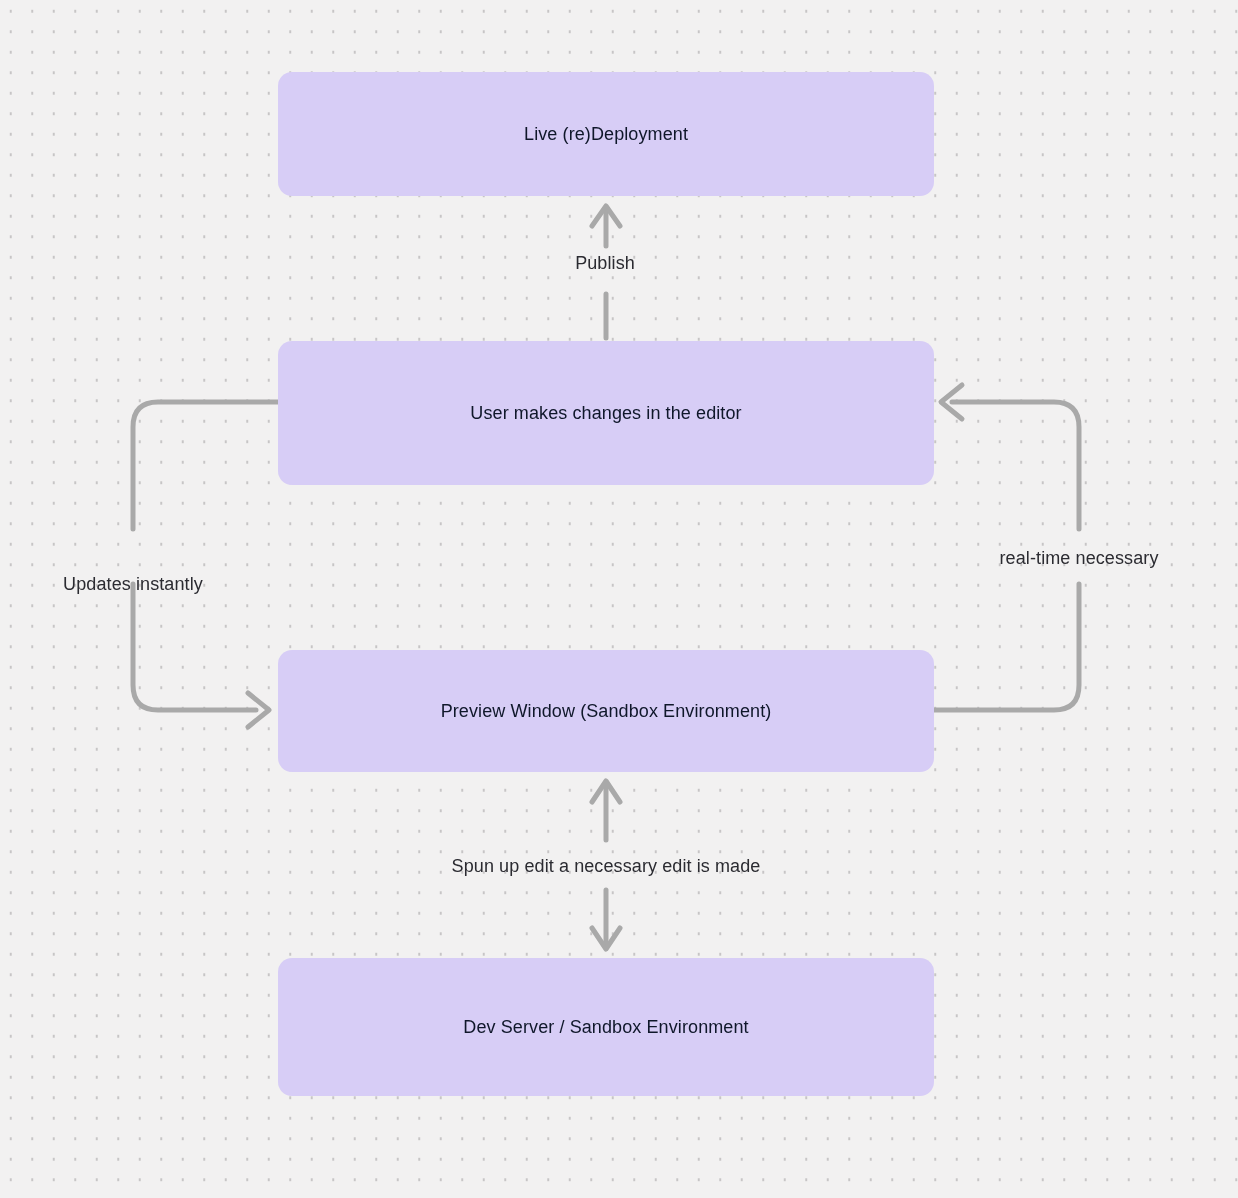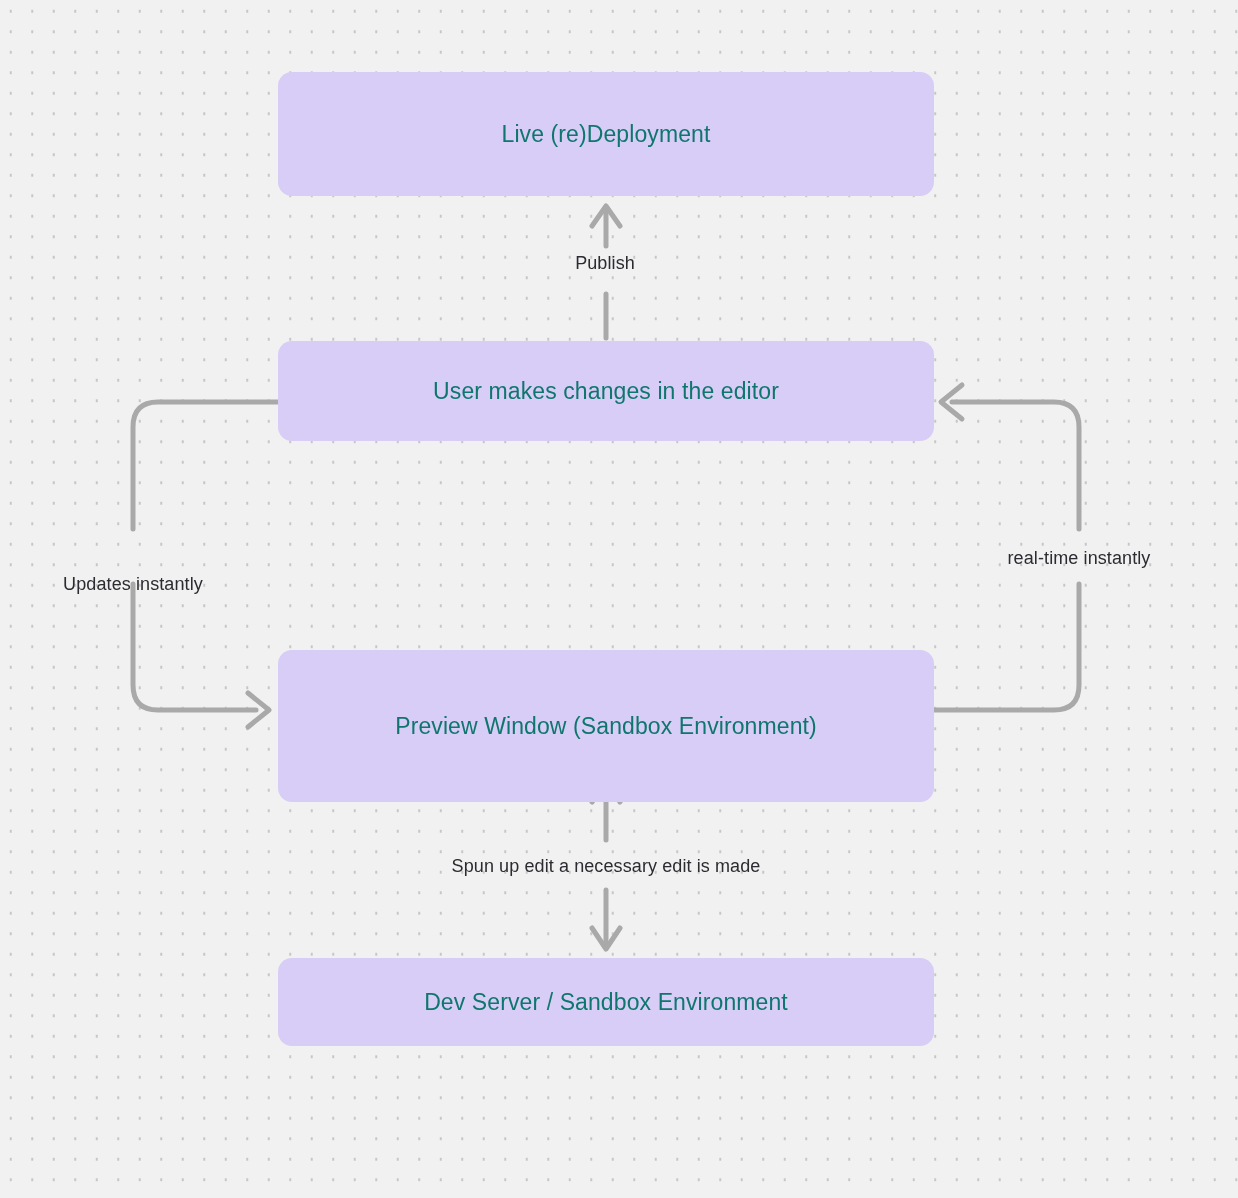--- a/index.html
+++ b/index.html
@@ -34,28 +34,28 @@
     left: 278px;
     width: 656px;
     background: #d7cdf6;
     border-radius: 14px;
     display: flex;
     align-items: center;
     justify-content: center;
     text-align: center;
   }
   .node-label {
-    font-size: 23px;
-    color: #0f766e;
+    font-size: 18px;
+    color: #0f172a;
     letter-spacing: 0.1px;
   }
   .node-1 { top: 72px;  height: 124px; }
-  .node-2 { top: 341px; height: 100px; }
-  .node-3 { top: 650px; height: 152px; }
-  .node-4 { top: 958px; height: 88px; }
+  .node-2 { top: 341px; height: 144px; }
+  .node-3 { top: 650px; height: 122px; }
+  .node-4 { top: 958px; height: 138px; }
   .edge-label {
     position: absolute;
     transform: translate(-50%, -50%);
     font-size: 18px;
     color: #2b2b31;
     white-space: nowrap;
     letter-spacing: 0.1px;
   }
   .label-publish   { left: 605px;  top: 263px; }
   .label-updates   { left: 133px;  top: 584px; }
@@ -111,17 +111,17 @@
   </div>
 
   <div class="node node-4">
     <span class="node-label">Dev Server / Sandbox Environment</span>
   </div>
 
   <div class="edge-label label-publish">Publish</div>
 
   <div class="edge-label label-updates">Updates instantly</div>
 
-  <div class="edge-label label-feedback">real-time instantly</div>
+  <div class="edge-label label-feedback">real-time necessary</div>
 
   <div class="edge-label label-spun-up">Spun up edit a necessary edit is made</div>
 
 </div>
 
 </body></html>

